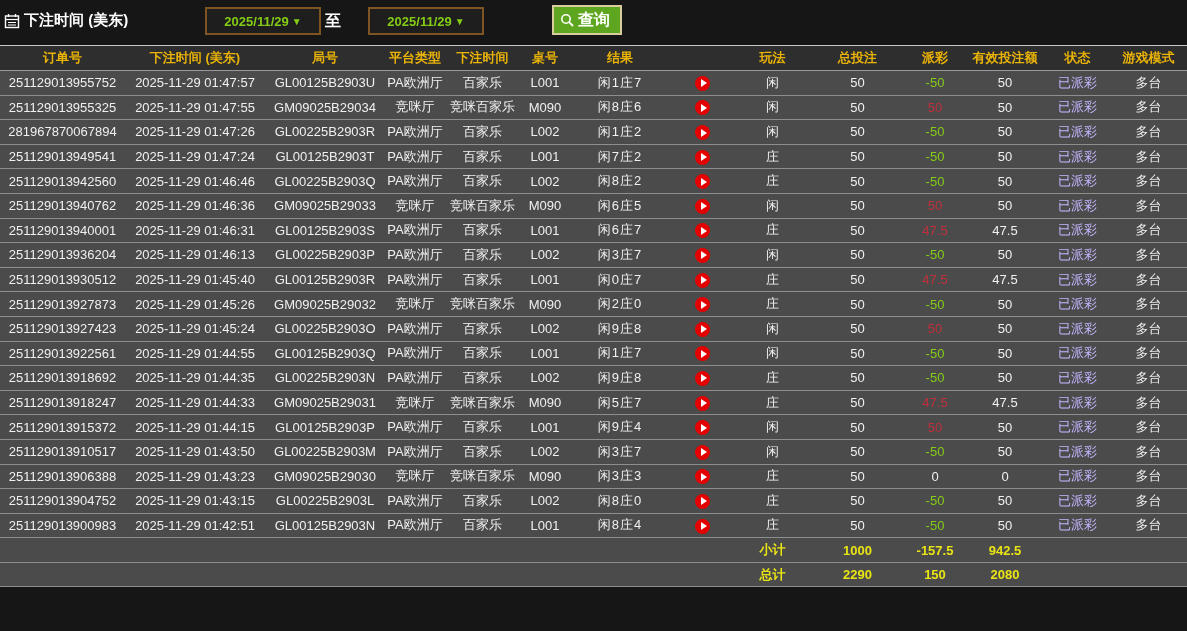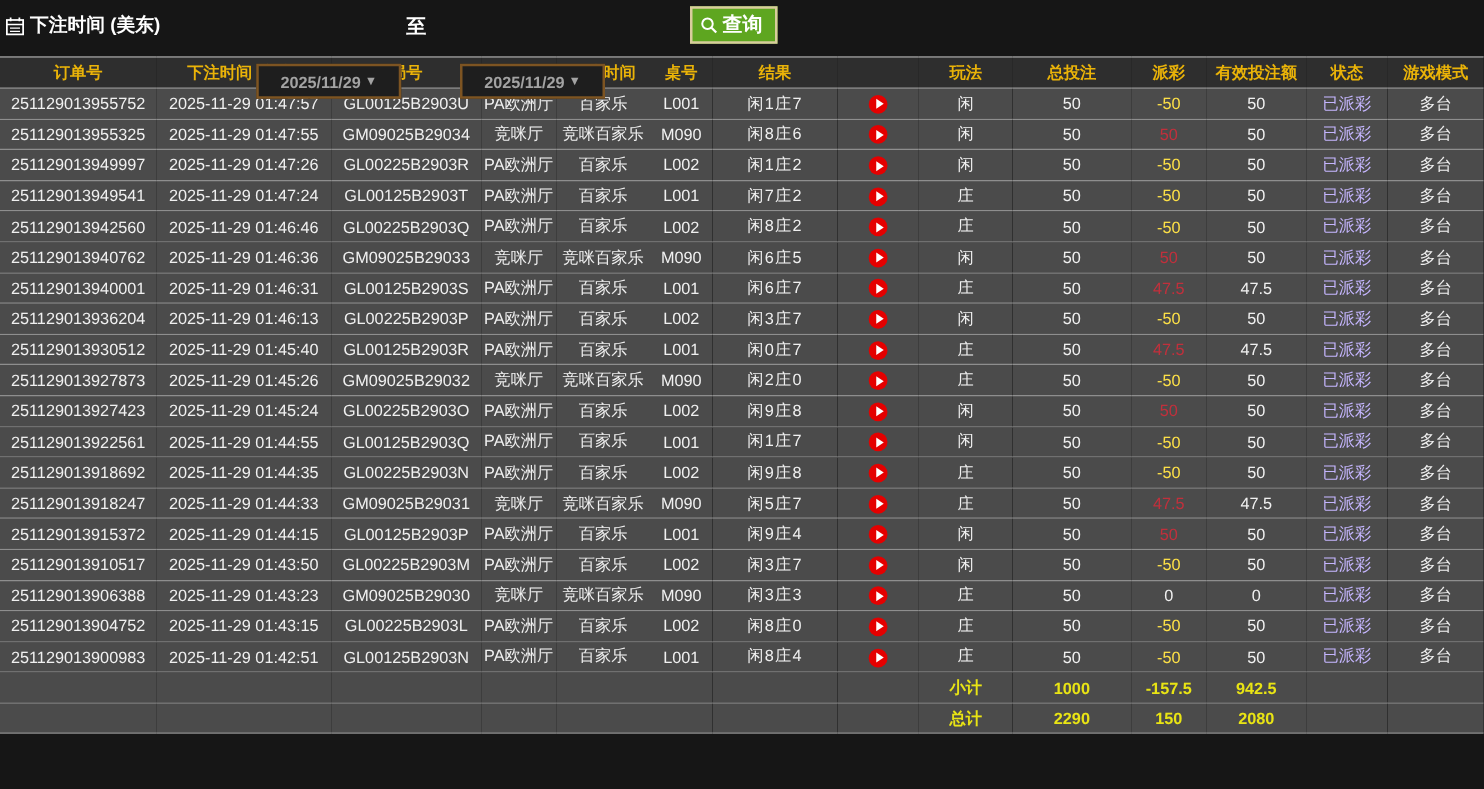--- a/index.html
+++ b/index.html
@@ -4,43 +4,43 @@
 <style>
   * { margin:0; padding:0; box-sizing:border-box; }
   html,body { width:1187px; height:631px; background:#161616; overflow:hidden;
               font-family:"Liberation Sans","DejaVu Sans",sans-serif; }
   
   .topbar { position:relative; height:45px; background:#161616; }
   .bar-title { position:absolute; left:4px; top:11px; color:#ffffff; font-size:15px;
                font-weight:bold; display:flex; align-items:center; gap:4px; }
   .cal-icon { display:inline-block; width:16px; height:16px; }
   .date-box { position:absolute; top:7px; width:116px; height:28px; background:#1e1e1e;
-              border:2px solid #7d5422; color:#a3a3a3; font-size:13px; font-weight:bold;
-              display:flex; align-items:center; justify-content:center; gap:3px; cursor:pointer;margin-top:44px; }
+              border:2px solid #7d5422; color:#84cc16; font-size:13px; font-weight:bold;
+              display:flex; align-items:center; justify-content:center; gap:3px; cursor:pointer; }
   .date-box .caret { font-size:10px; }
   #date-from { left:205px; }
   #date-to   { left:368px; }
   .to-label { position:absolute; left:325px; top:11px; color:#ffffff; font-size:16px; font-weight:bold; }
   .query-btn { position:absolute; left:552px; top:5px; height:30px; padding:0 10px 0 6px;
                background:#5ea620; border:2px solid #d9cc9d; color:#ffffff; font-size:16px;
                font-weight:bold; display:flex; align-items:center; gap:3px; cursor:pointer; }
   
   table { width:1187px; table-layout:fixed; border-collapse:collapse; }
   col.c1{width:125px} col.c2{width:140px} col.c3{width:120px} col.c4{width:60px}
   col.c5{width:75px}  col.c6{width:50px}  col.c7{width:100px} col.c8{width:65px}
   col.c9{width:75px}  col.c10{width:95px} col.c11{width:60px} col.c12{width:80px}
   col.c13{width:65px} col.c14{width:77px}
   thead th { height:25px; background:#2e2e2e; color:#eab308; font-size:13px; font-weight:bold;
              text-align:center; border-top:1px solid #c8c8c8; border-bottom:1px solid #999999; }
   tbody td, tfoot td { height:24.6px; background:#4b4b4b; color:#f0f0f0; font-size:13px;
              text-align:center; border-bottom:1px solid #8e8e8e; white-space:nowrap;
              overflow:hidden; }
   td.result { letter-spacing:1px;margin-top:32px; }
   td.pay-pos  { color:#c0303c; }
-  td.pay-neg  { color:#fde047; }
+  td.pay-neg  { color:#84cc16; }
   td.pay-zero { color:#f0f0f0; }
   td.status { color:#c4b5fd; }
   tfoot td { color:#e9e414; font-weight:bold; font-size:13px; }
   
   .play { display:inline-block; position:relative; width:15px; height:15px;
           background:#e40000; border-radius:50%; cursor:pointer; vertical-align:middle; }
   .play::after { content:""; position:absolute; left:5.5px; top:3.5px; width:0; height:0;
           border-left:6px solid #ffffff; border-top:4px solid transparent;
           border-bottom:4px solid transparent; }
 </style>
@@ -143,21 +143,21 @@
         <td class="result">闲8庄6</td>
         <td><span class="play"></span></td>
         <td>闲</td>
         <td>50</td>
         <td class="pay-pos">50</td>
         <td>50</td>
         <td class="status">已派彩</td>
         <td>多台</td>
       </tr>
       <tr>
-        <td>251129013949997</td>
+        <td>281967870067894</td>
         <td>2025-11-29 01:47:26</td>
         <td>GL00225B2903R</td>
         <td>PA欧洲厅</td>
         <td>百家乐</td>
         <td>L002</td>
         <td class="result">闲1庄2</td>
         <td><span class="play"></span></td>
         <td>闲</td>
         <td>50</td>
         <td class="pay-neg">-50</td>

